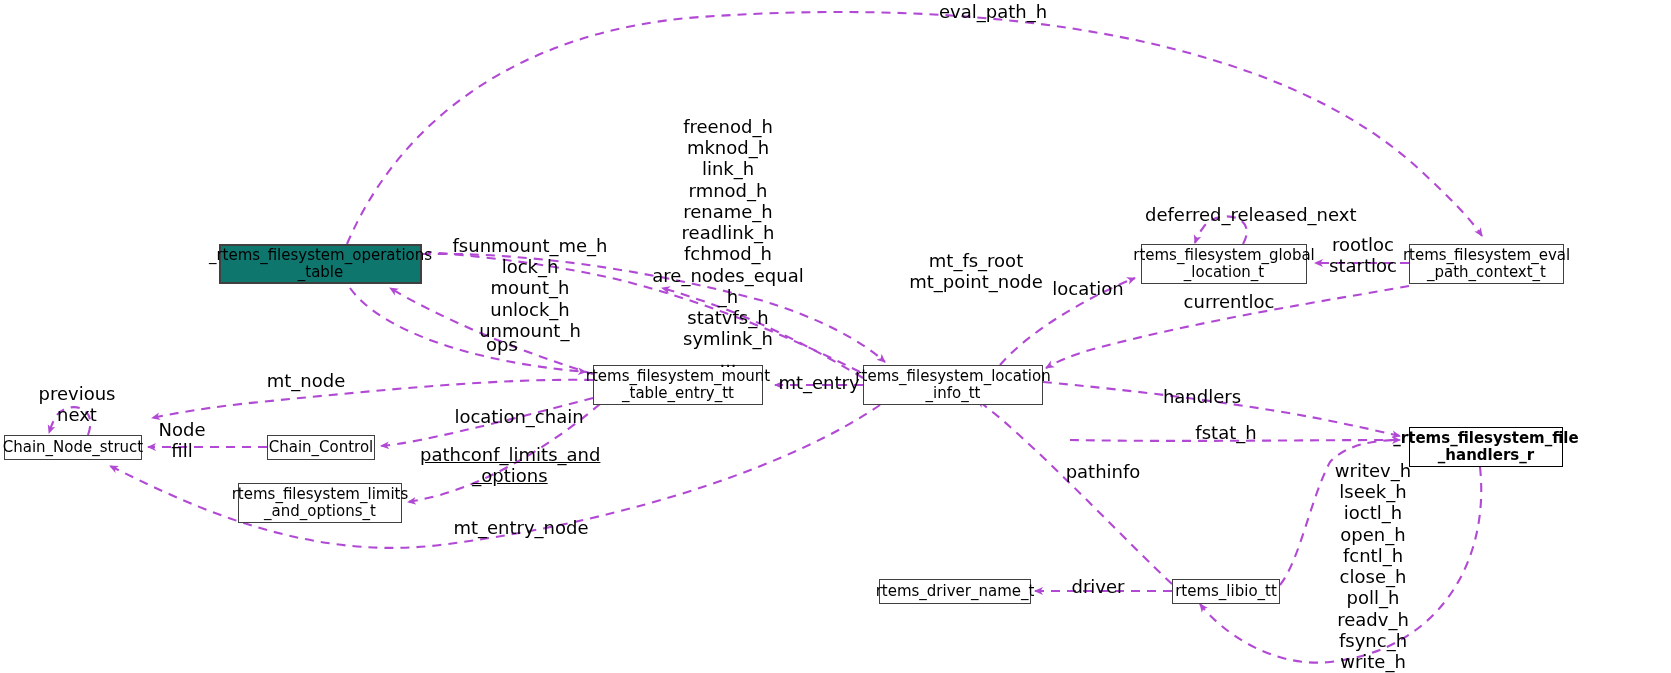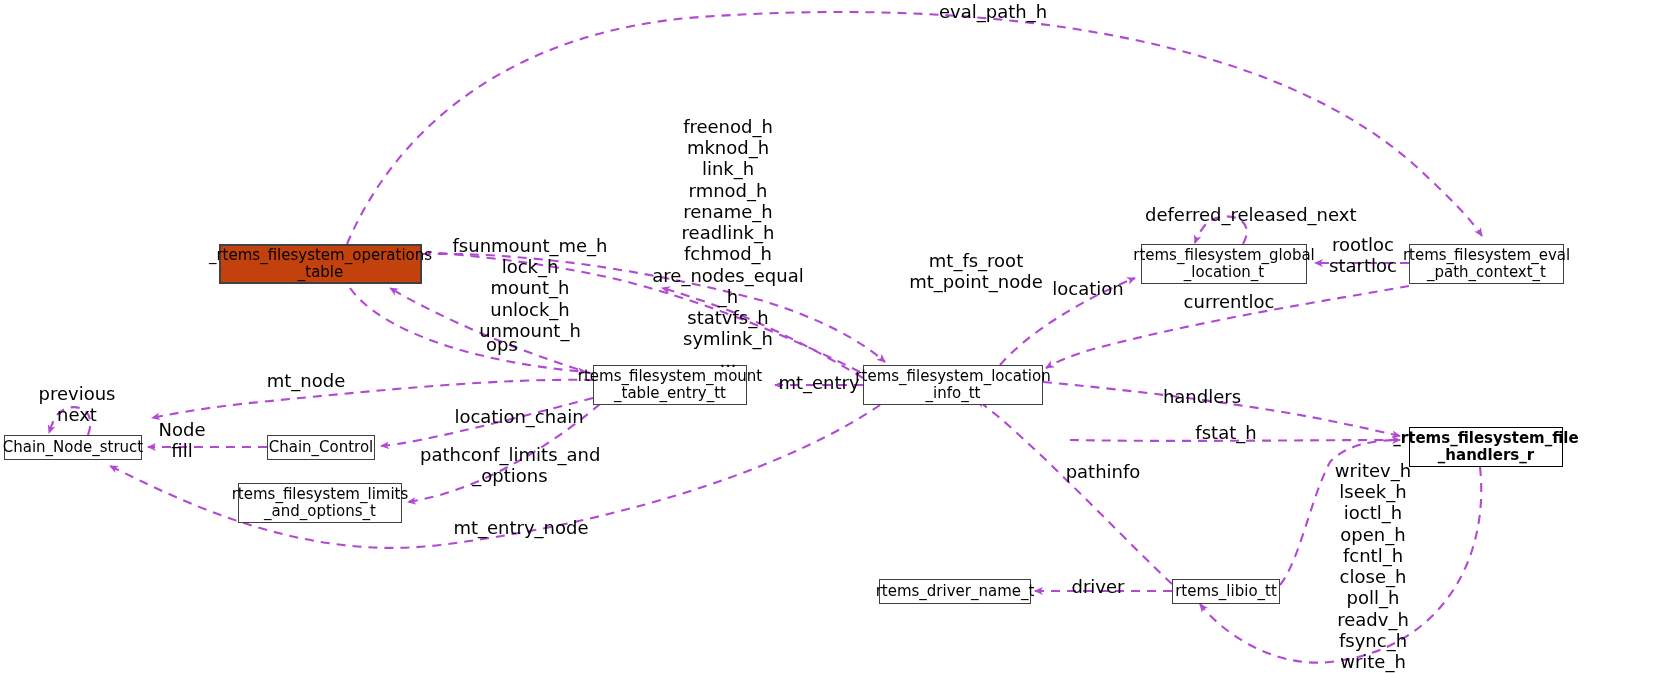--- a/index.html
+++ b/index.html
@@ -5,21 +5,21 @@
   html,body{margin:0;padding:0;background:#ffffff;}
   body{width:1671px;height:673px;position:relative;overflow:hidden;
        font-family:"DejaVu Sans","Liberation Sans",sans-serif;}
   #canvas{position:absolute;left:0;top:0;width:1671px;height:673px;}
   svg.edges{position:absolute;left:0;top:0;width:1671px;height:673px;pointer-events:none;}
 
   .node{position:absolute;box-sizing:border-box;display:flex;align-items:center;
         justify-content:center;text-align:center;line-height:1.12;
         font-size:15px;color:#000000;background:#ffffff;
         border:1.5px solid #404040;white-space:pre-line;}
-  .node.filled{background:#c2410c;border:2px solid #404040;}
+  .node.filled{background:#0f766e;border:2px solid #404040;}
   .node.thin{border:1.5px solid #000000;}
 
   .elabel{position:absolute;font-size:18px;color:#000000;text-align:center;
           line-height:1.18;white-space:pre-line;background:transparent;}
 </style>
 </head>
 <body>
 
 <div id="canvas">
 
@@ -74,21 +74,21 @@
 
       <path d="M1480,467 C1490,560 1440,650 1330,662 C1270,668 1220,630 1200,604"></path>
 
       <path d="M1172,591 L1035,591"></path>
     </g>
   </svg>
 
   <div class="node filled" style="left:219px;top:244px;width:203px;height:40px;">_rtems_filesystem_operations
 _table</div>
 
-  <div class="node" style="left:593px;top:365px;width:154px;height:40px;">rtems_filesystem_mount
+  <div class="node" style="left:593px;top:365px;width:170px;height:40px;">rtems_filesystem_mount
 _table_entry_tt</div>
 
   <div class="node" style="left:863px;top:365px;width:180px;height:40px;">rtems_filesystem_location
 _info_tt</div>
 
   <div class="node" style="left:1141px;top:244px;width:166px;height:40px;">rtems_filesystem_global
 _location_t</div>
 
   <div class="node" style="left:1409px;top:244px;width:155px;height:40px;">rtems_filesystem_eval
 _path_context_t</div>
@@ -147,21 +147,21 @@
   <div class="elabel" style="left:256px;top:370px;width:100px;">mt_node</div>
 
   <div class="elabel" style="left:36px;top:383px;width:82px;">previous
 next</div>
 
   <div class="elabel" style="left:152px;top:419px;width:60px;">Node
 fill</div>
 
   <div class="elabel" style="left:452px;top:406px;width:134px;">location_chain</div>
 
-  <div class="elabel" style="left:420px;top:444px;width:180px;">pathconf_limits_and
+  <div class="elabel" style="left:420px;top:444px;width:180px;text-decoration:underline;">pathconf_limits_and
 _options</div>
 
   <div class="elabel" style="left:450px;top:517px;width:142px;">mt_entry_node</div>
 
   <div class="elabel" style="left:1155px;top:386px;width:94px;">handlers</div>
 
   <div class="elabel" style="left:1185px;top:422px;width:82px;">fstat_h</div>
 
   <div class="elabel" style="left:1060px;top:461px;width:86px;">pathinfo</div>
 

